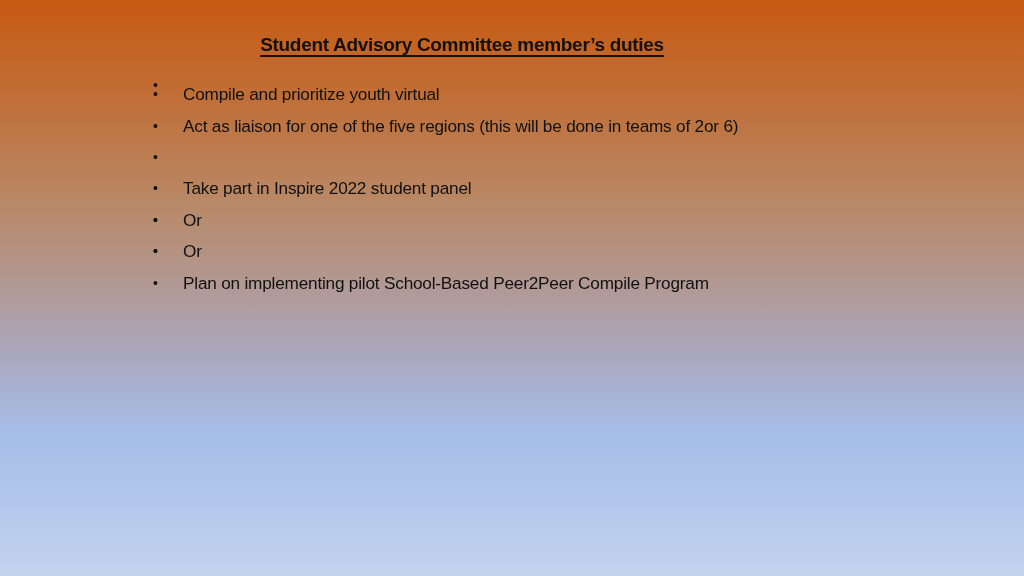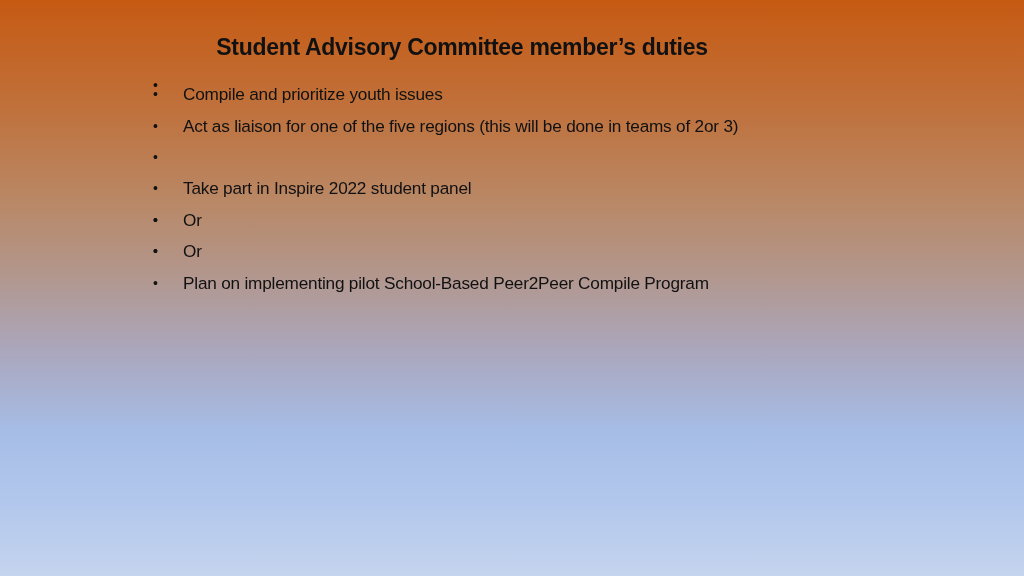--- a/index.html
+++ b/index.html
@@ -14,22 +14,22 @@
       #a6bde6 75%,
       #b3c8ec 88%,
       #c5d4ee 100%);
     font-family: "Liberation Sans", sans-serif;
     color: #111;
     position: relative;
   }
   .title {
     position: absolute; left: 0; width: 924px; top: 34px;
     text-align: center;
-    font-size: 23px; font-weight: bold;
-    text-decoration-thickness: 2px;
+    font-size: 19px; font-weight: bold;
+    text-decoration: underline; text-decoration-thickness: 2px;
     text-underline-offset: 4px;
     letter-spacing: -0.3px;
   }
   .list {
     position: absolute; left: 153px; top: 74px; width: 630px;
     margin: 0; padding: 0; list-style: none;
   }
   .item {
     position: relative; padding-left: 30px;
     font-size: 17.2px; line-height: 22.5px;
@@ -47,25 +47,25 @@
 
 <div>
   <div class="title">Student Advisory Committee member’s duties</div>
 
   <ul class="list">
     <li class="item">
       <span class="bullet">•</span>
     </li>
     <li class="item">
       <span class="bullet">•</span>
-      <span>Compile and prioritize youth issues</span>
+      <span>Compile and prioritize youth virtual</span>
     </li>
     <li class="item">
       <span class="bullet">•</span>
-      <span>Act as liaison for one of the five regions (this will be done in teams of 2or 3)</span>
+      <span>Act as liaison for one of the five regions (this will be done in teams of 2or 6)</span>
     </li>
     <li class="item" style="width:500px">
       <span class="bullet">•</span>
     </li>
     <li class="item gap">
       <span class="bullet">•</span>
       <span>Take part in Inspire 2022 student panel</span>
     </li>
     <li class="item" style="width:600px">
       <span class="bullet">•</span>

